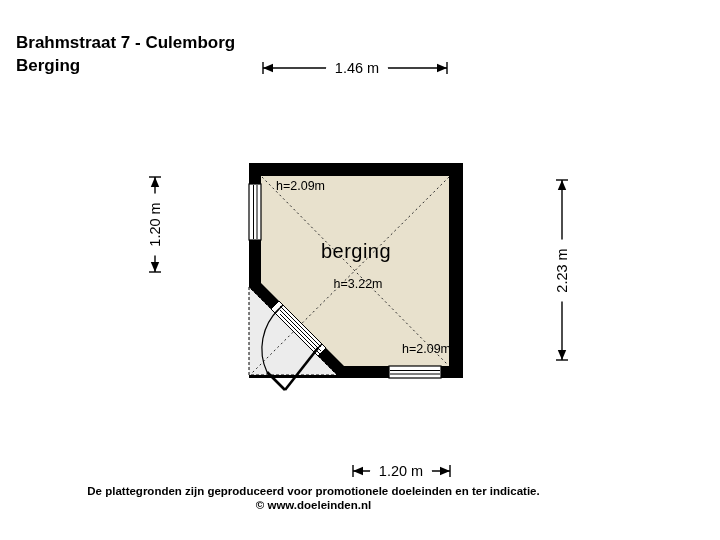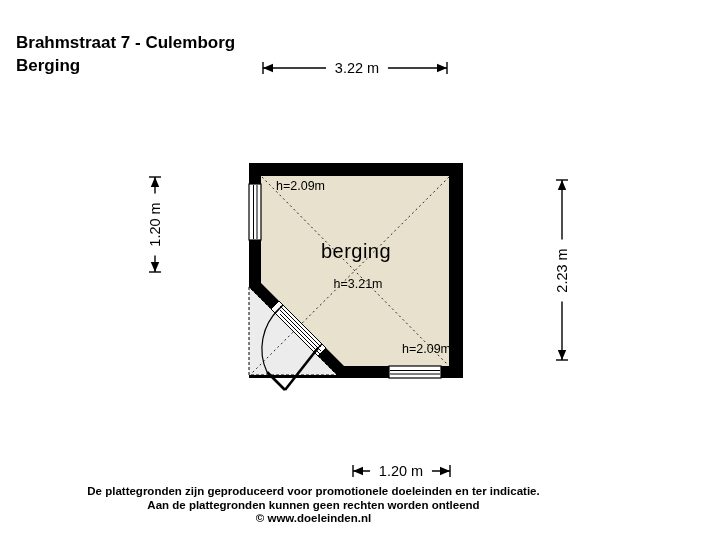--- a/index.html
+++ b/index.html
@@ -104,29 +104,28 @@
 
     <g stroke="#000" stroke-width="1.4">
       <line x1="353" y1="471" x2="450" y2="471"></line>
       <line x1="353" y1="465" x2="353" y2="477"></line>
       <line x1="450" y1="465" x2="450" y2="477"></line>
       <polygon points="353,471 363,466.8 363,475.2" fill="#000" stroke="none"></polygon>
       <polygon points="450,471 440,466.8 440,475.2" fill="#000" stroke="none"></polygon>
     </g>
   </svg>
 
-  <div class="dim-label" style="left:326px;top:57.5px;">3.22 m</div>
+  <div class="dim-label" style="left:326px;top:57.5px;">1.46 m</div>
   <div class="dim-label vert" style="left:124px;top:214px;">1.20 m</div>
   <div class="dim-label vert" style="left:531px;top:259.5px;">2.23 m</div>
   <div class="dim-label" style="left:370px;top:460.5px;">1.20 m</div>
 
   <div class="h-label" style="left:268px;top:179px;">h=2.09m</div>
   <div class="room-text room-name" style="left:300px;top:240px;width:112px;">berging</div>
-  <div class="room-text" style="left:306px;top:277px;width:104px;font-size:12.5px;">h=3.21m</div>
+  <div class="room-text" style="left:306px;top:277px;width:104px;font-size:12.5px;">h=3.22m</div>
   <div class="h-label" style="left:394px;top:342px;">h=2.09m</div>
 
   <div class="footer">
     <div>De plattegronden zijn geproduceerd voor promotionele doeleinden en ter indicatie.</div>
-    <div>Aan de plattegronden kunnen geen rechten worden ontleend</div>
     <div>© www.doeleinden.nl</div>
   </div>
 
 </div>
 
 </body></html>

